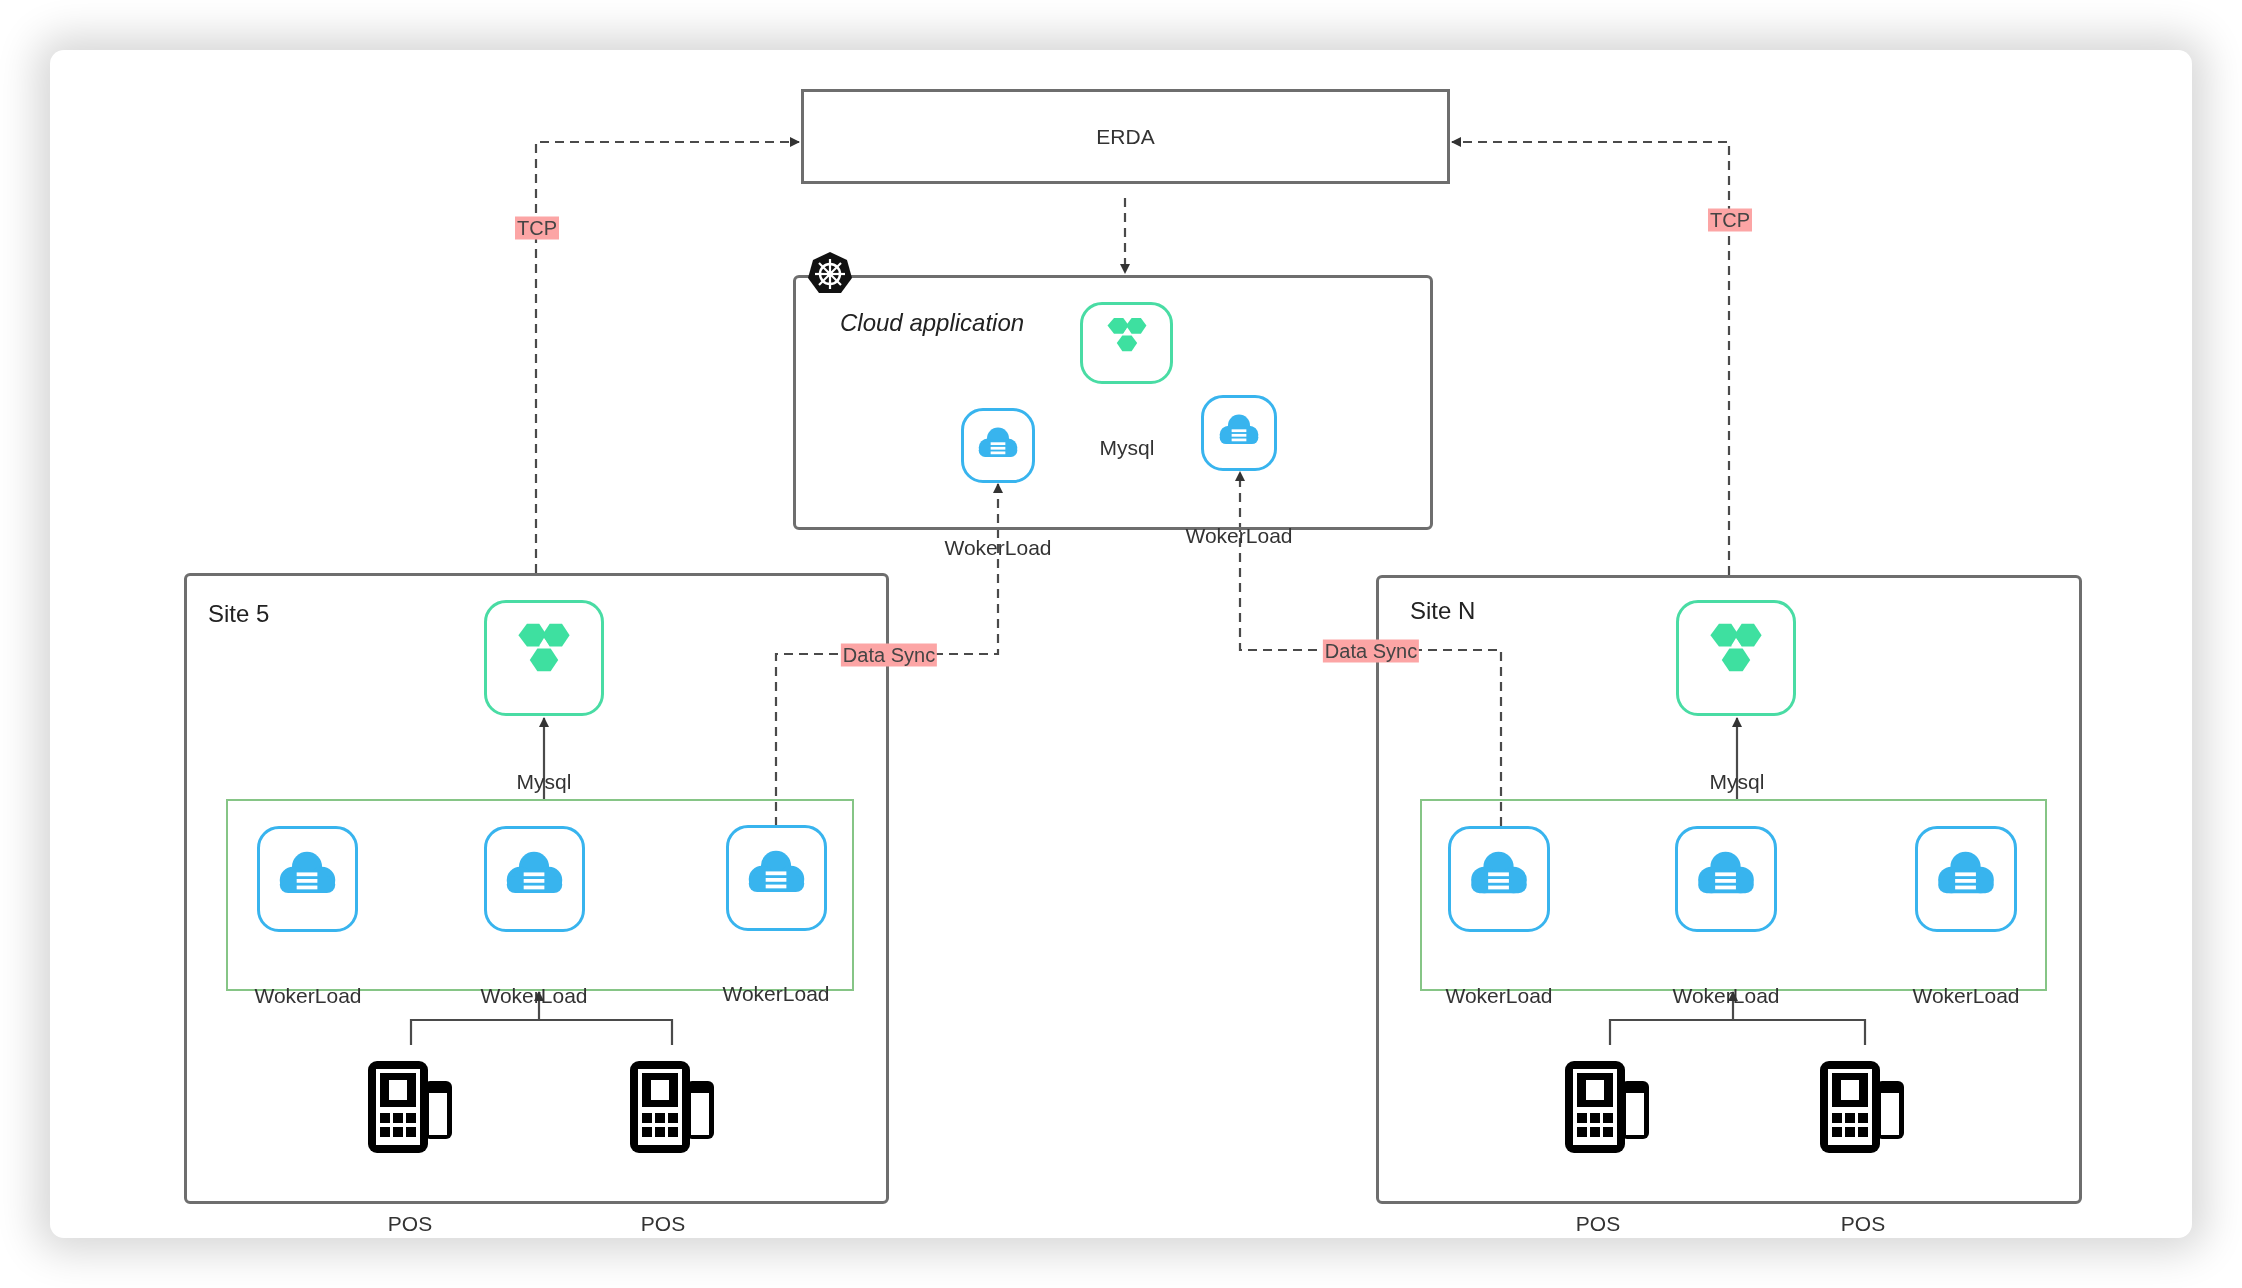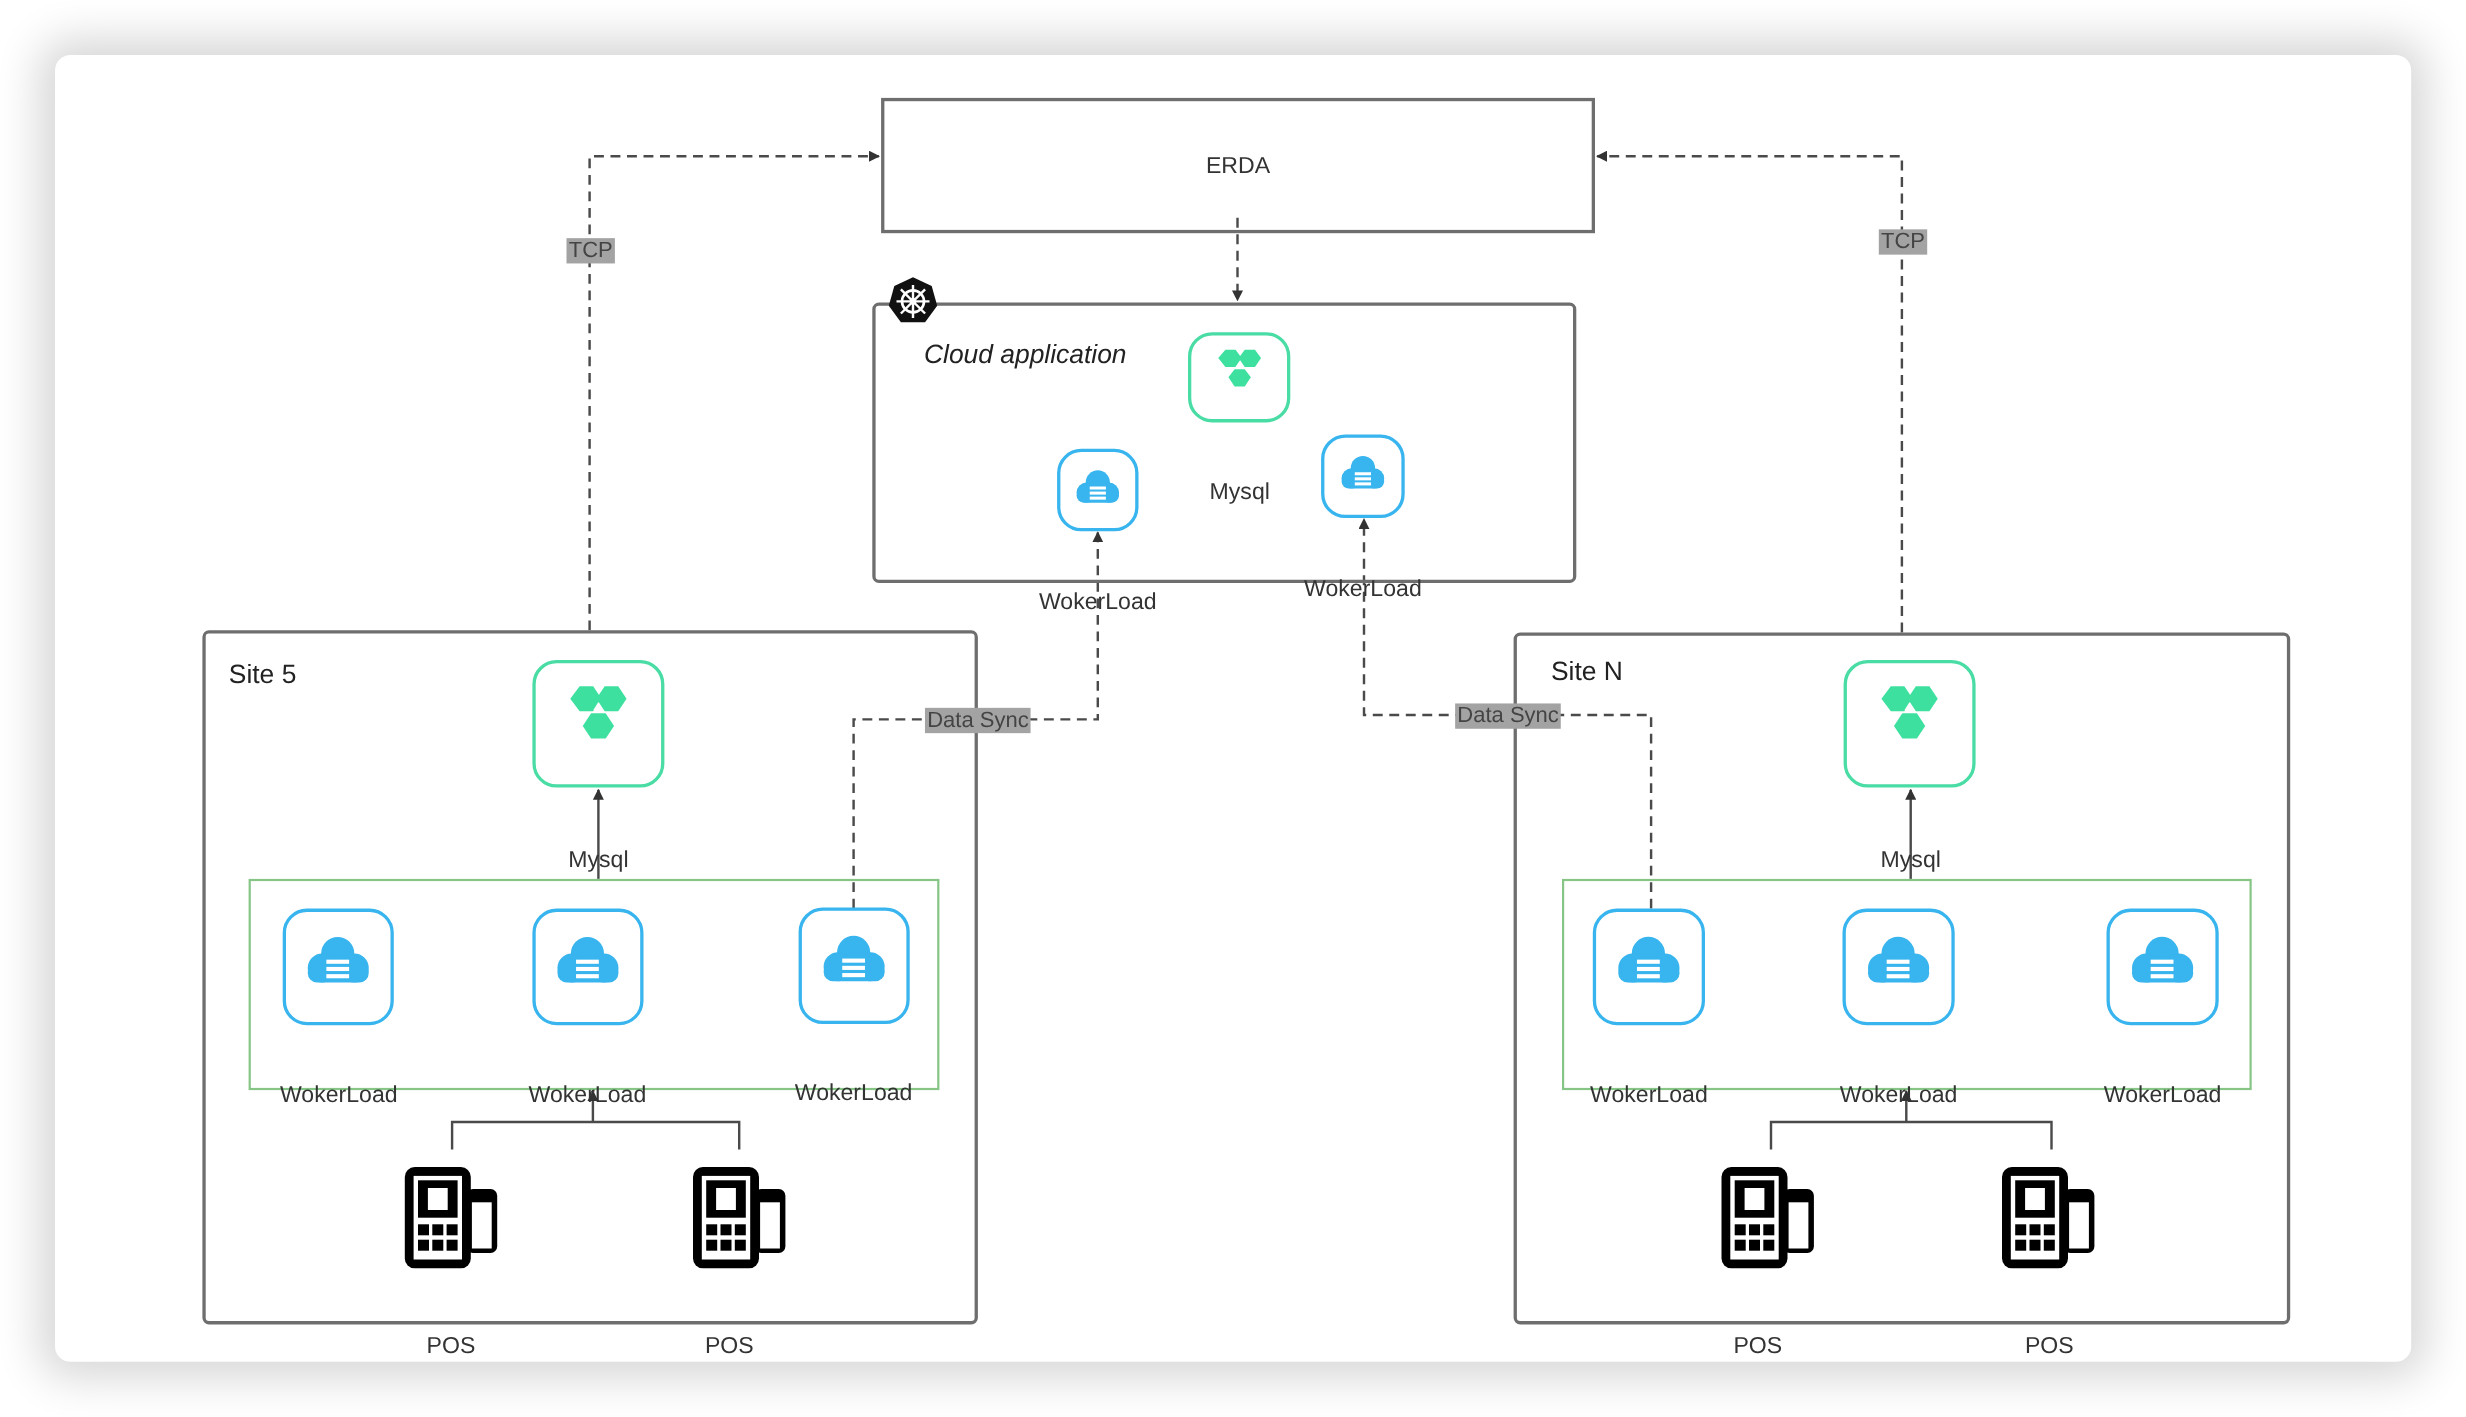--- a/index.html
+++ b/index.html
@@ -6,21 +6,21 @@
   body { width:2242px; height:1288px; background:#ffffff; position:relative; overflow:hidden;
          font-family:"Liberation Sans", sans-serif; }
   .card { position:absolute; left:50px; top:50px; width:2142px; height:1188px; background:#fff;
           border-radius:14px; box-shadow:0 0 40px 14px rgba(0,0,0,0.16); }
   svg.wires { position:absolute; left:0; top:0; width:2242px; height:1288px; pointer-events:none; }
   .box { position:absolute; border:3px solid #6e6e6e; background:transparent; box-sizing:border-box; }
   .box.rounded { border-radius:6px; }
   .greenbox { position:absolute; border:2px solid #86c586; box-sizing:border-box; }
   .lbl { position:absolute; color:#333; white-space:nowrap; transform:translateX(-50%); font-size:21px;margin-top:40px; }
   .title { position:absolute; color:#222; font-size:24px; white-space:nowrap; }
-  .edge-lbl { position:absolute; background:#a3a3a3; color:#444; font-size:20px; white-space:nowrap;
+  .edge-lbl { position:absolute; background:#fca5a5; color:#444; font-size:20px; white-space:nowrap;
               transform:translate(-50%,-50%); padding:0 2px; }
   .node { position:absolute; box-sizing:border-box; border-radius:22px; background:#fff; }
   .node.wl { border:3px solid #38b4ee; }
   .node.db { border:3px solid #49dca4; }
   .node svg { position:absolute; left:0; top:0; width:100%; height:100%; }
   .pos { position:absolute; width:92px; height:100px; }
   .k8s { position:absolute; width:46px; height:46px; }
 </style>
 </head>
 <body>
@@ -43,21 +43,21 @@
   <g stroke="#4a4a4a" stroke-width="2.2" fill="none">
     <path d="M544,799 L544,718" marker-end="url(#arr)"></path>
     <path d="M1737,799 L1737,718" marker-end="url(#arr)"></path>
     <path d="M411,1045 L411,1020 L672,1020 L672,1045"></path>
     <path d="M539,1020 L539,992" marker-end="url(#arr)"></path>
     <path d="M1610,1045 L1610,1020 L1865,1020 L1865,1045"></path>
     <path d="M1733,1020 L1733,992" marker-end="url(#arr)"></path>
   </g>
 </svg>
 
-<div class="box" style="left:801px;top:89px;width:649px;height:123px;">
+<div class="box" style="left:801px;top:89px;width:649px;height:95px;">
   <span style="position:absolute;left:50%;top:50%;transform:translate(-50%,-50%);font-size:21px;color:#333;">ERDA</span>
 </div>
 <span class="edge-lbl" style="left:537px;top:228px;">TCP</span>
 <span class="edge-lbl" style="left:1730px;top:220px;">TCP</span>
 
 <div class="box rounded" style="left:793px;top:275px;width:640px;height:255px;"></div>
 <svg class="k8s" viewBox="0 0 46 46" style="left:807px;top:251px;">
   <polygon points="23,1 40,9 45,27 34,42 12,42 1,27 6,9" fill="#111"></polygon>
   <circle cx="23" cy="23" r="10" fill="none" stroke="#fff" stroke-width="2.4"></circle>
   <circle cx="23" cy="23" r="3" fill="#fff"></circle>

